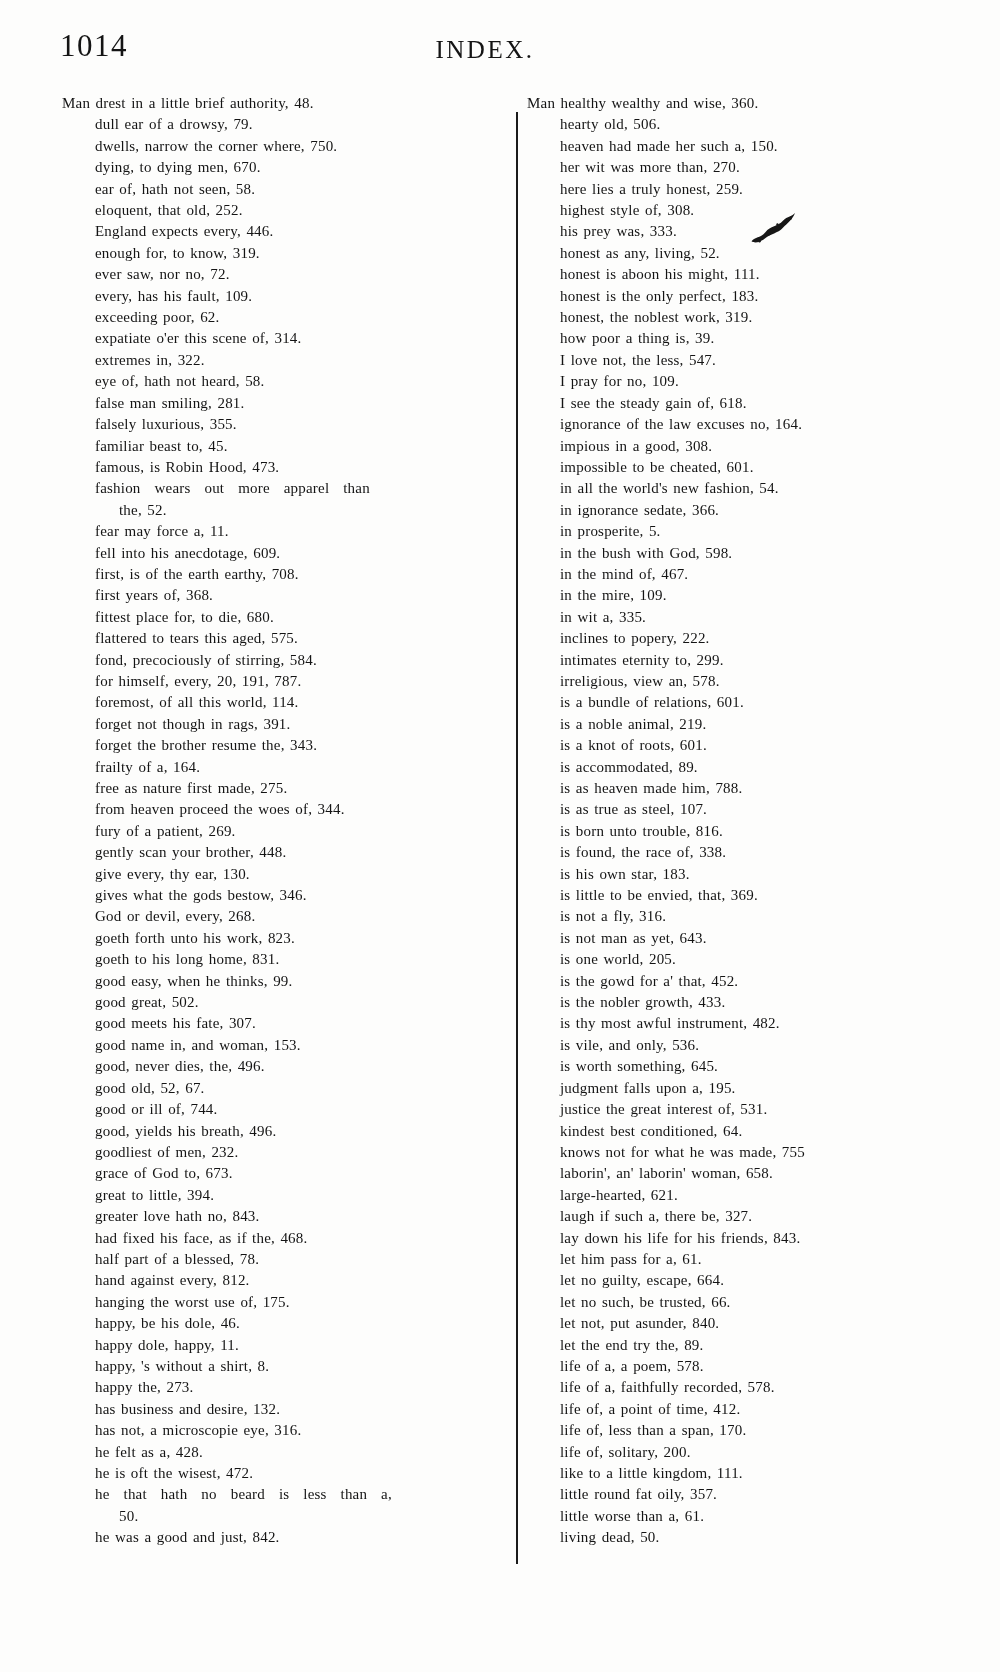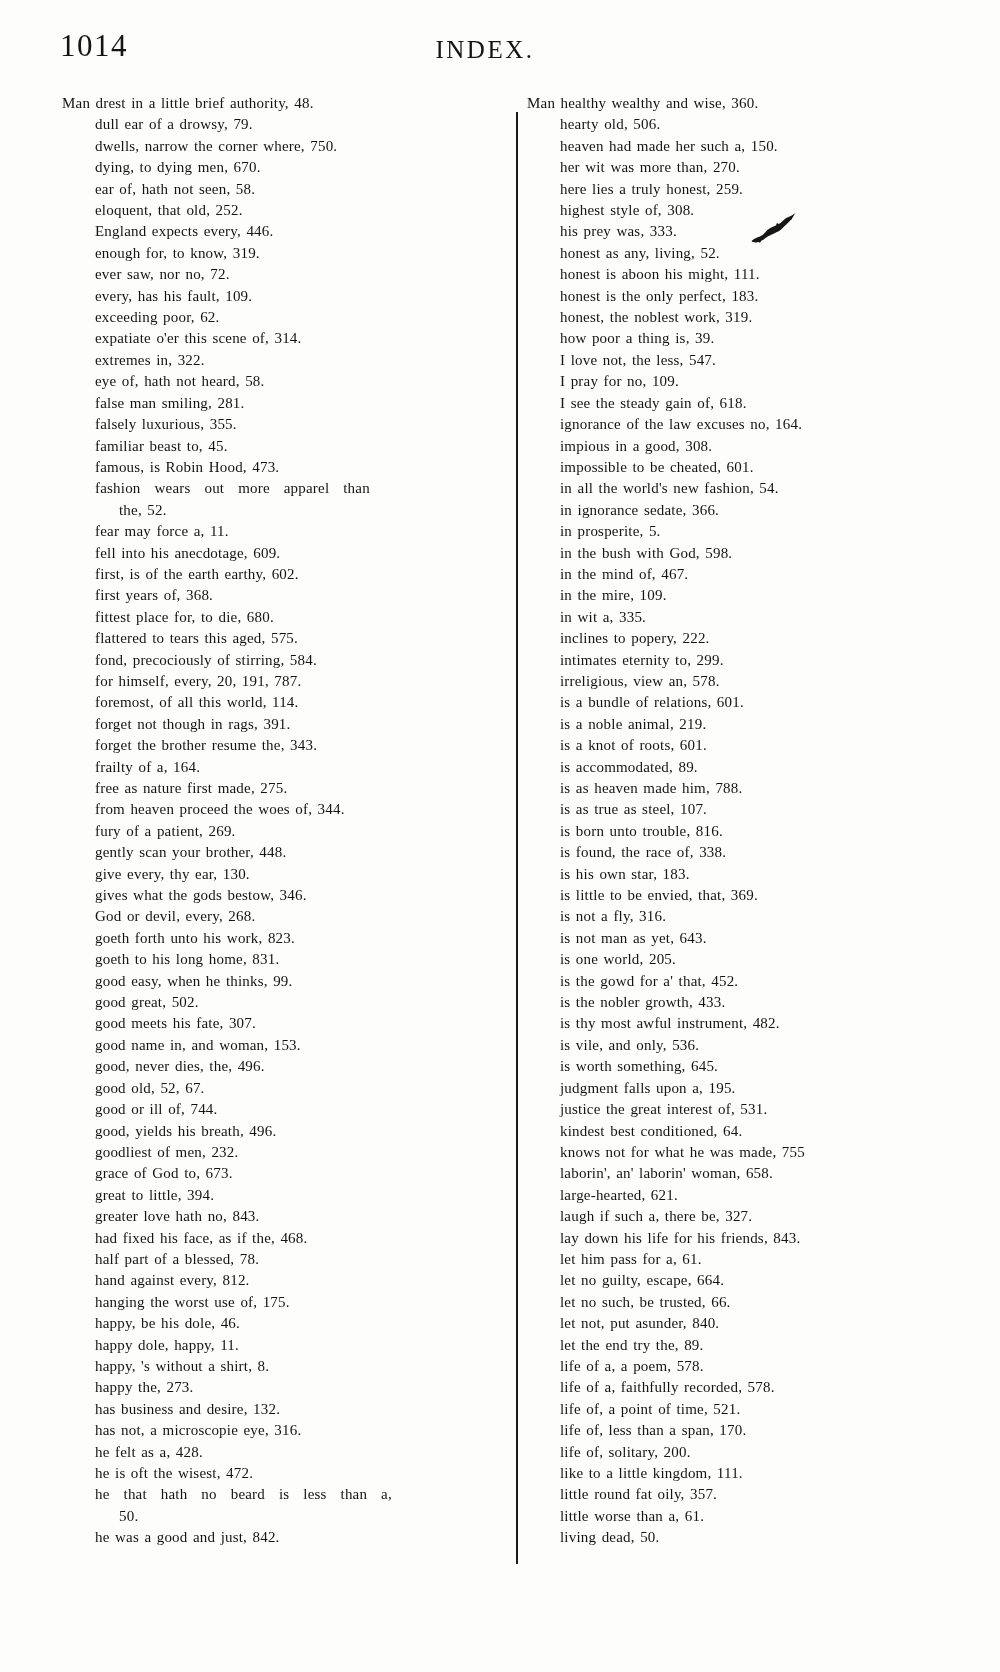--- a/index.html
+++ b/index.html
@@ -85,21 +85,21 @@
       <div class="entry sub">expatiate o'er this scene of, 314.</div>
       <div class="entry sub">extremes in, 322.</div>
       <div class="entry sub">eye of, hath not heard, 58.</div>
       <div class="entry sub">false man smiling, 281.</div>
       <div class="entry sub">falsely luxurious, 355.</div>
       <div class="entry sub">familiar beast to, 45.</div>
       <div class="entry sub">famous, is Robin Hood, 473.</div>
       <div class="entry sub wrap"><span class="spread">fashion wears out more apparel than</span><br>the, 52.</div>
       <div class="entry sub">fear may force a, 11.</div>
       <div class="entry sub">fell into his anecdotage, 609.</div>
-      <div class="entry sub">first, is of the earth earthy, 602.</div>
+      <div class="entry sub">first, is of the earth earthy, 708.</div>
       <div class="entry sub">first years of, 368.</div>
       <div class="entry sub">fittest place for, to die, 680.</div>
       <div class="entry sub">flattered to tears this aged, 575.</div>
       <div class="entry sub">fond, precociously of stirring, 584.</div>
       <div class="entry sub">for himself, every, 20, 191, 787.</div>
       <div class="entry sub">foremost, of all this world, 114.</div>
       <div class="entry sub">forget not though in rags, 391.</div>
       <div class="entry sub">forget the brother resume the, 343.</div>
       <div class="entry sub">frailty of a, 164.</div>
       <div class="entry sub">free as nature first made, 275.</div>
@@ -194,21 +194,21 @@
       <div class="entry sub">large-hearted, 621.</div>
       <div class="entry sub">laugh if such a, there be, 327.</div>
       <div class="entry sub">lay down his life for his friends, 843.</div>
       <div class="entry sub">let him pass for a, 61.</div>
       <div class="entry sub">let no guilty, escape, 664.</div>
       <div class="entry sub">let no such, be trusted, 66.</div>
       <div class="entry sub">let not, put asunder, 840.</div>
       <div class="entry sub">let the end try the, 89.</div>
       <div class="entry sub">life of a, a poem, 578.</div>
       <div class="entry sub">life of a, faithfully recorded, 578.</div>
-      <div class="entry sub">life of, a point of time, 521.</div>
+      <div class="entry sub">life of, a point of time, 412.</div>
       <div class="entry sub">life of, less than a span, 170.</div>
       <div class="entry sub">life of, solitary, 200.</div>
       <div class="entry sub">like to a little kingdom, 111.</div>
       <div class="entry sub">little round fat oily, 357.</div>
       <div class="entry sub">little worse than a, 61.</div>
       <div class="entry sub">living dead, 50.</div>
     </div>
 
   <div class="ink-smudge">
     <svg width="52" height="30" viewBox="0 0 52 30" xmlns="http://www.w3.org/2000/svg">

